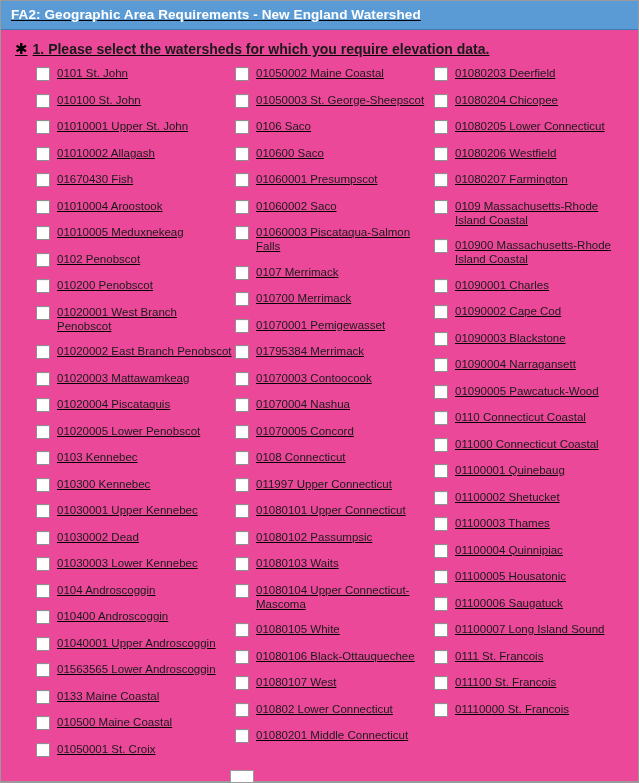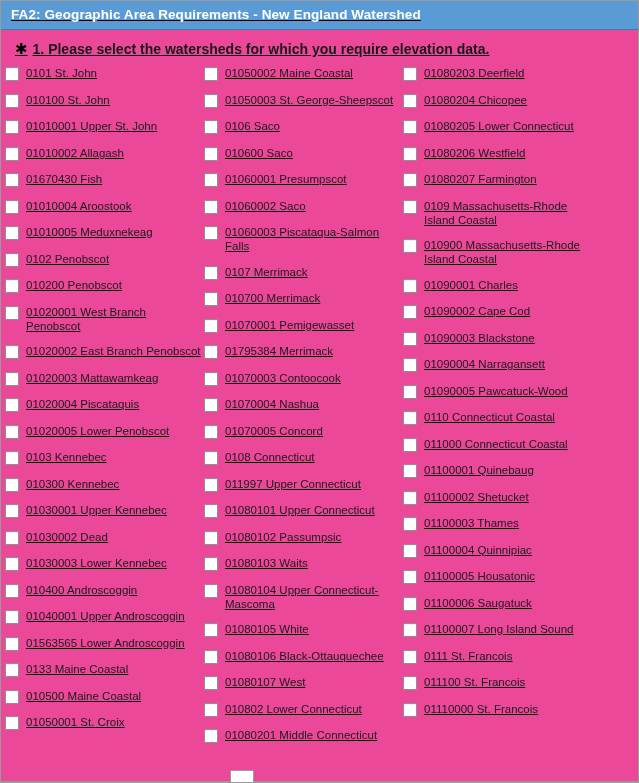--- a/index.html
+++ b/index.html
@@ -47,20 +47,21 @@
   }
   .question-text {
     font-size: 14px;
     font-weight: bold;
     color: #1a1a1a;
     line-height: 14px;
   }
   .columns {
     display: flex;
     padding: 4px 8px 0 4px;
+    justify-content: flex-end;
   }
   .col {
     width: 196px;
     flex: 0 0 196px;
   }
   .col + .col {
     margin-left: 3px;
   }
   .opt {
     display: flex;
@@ -195,20 +196,24 @@
       <label class="opt">
           <span class="cb"></span>
           <span class="opt-label">01030002 Dead</span>
         </label>
       <label class="opt">
           <span class="cb"></span>
           <span class="opt-label">01030003 Lower Kennebec</span>
         </label>
       <label class="opt">
           <span class="cb"></span>
+          <span class="opt-label">0104 Androscoggin</span>
+        </label>
+      <label class="opt">
+          <span class="cb"></span>
           <span class="opt-label">010400 Androscoggin</span>
         </label>
       <label class="opt">
           <span class="cb"></span>
           <span class="opt-label">01040001 Upper Androscoggin</span>
         </label>
       <label class="opt">
           <span class="cb"></span>
           <span class="opt-label">01563565 Lower Androscoggin</span>
         </label>

